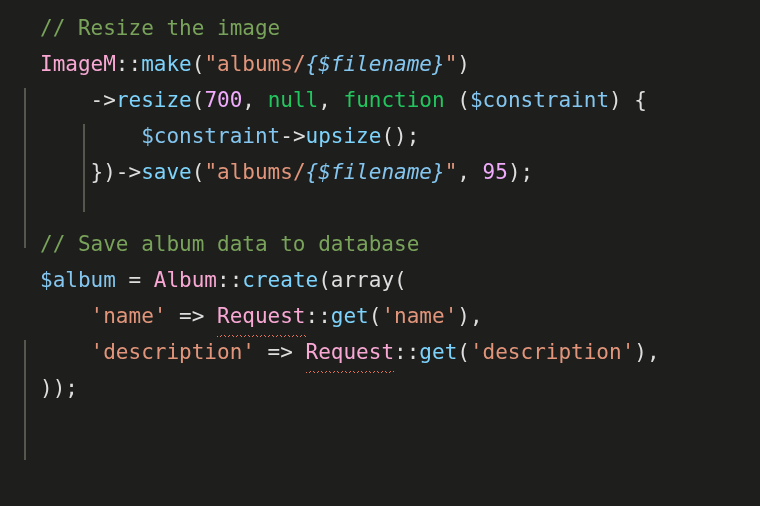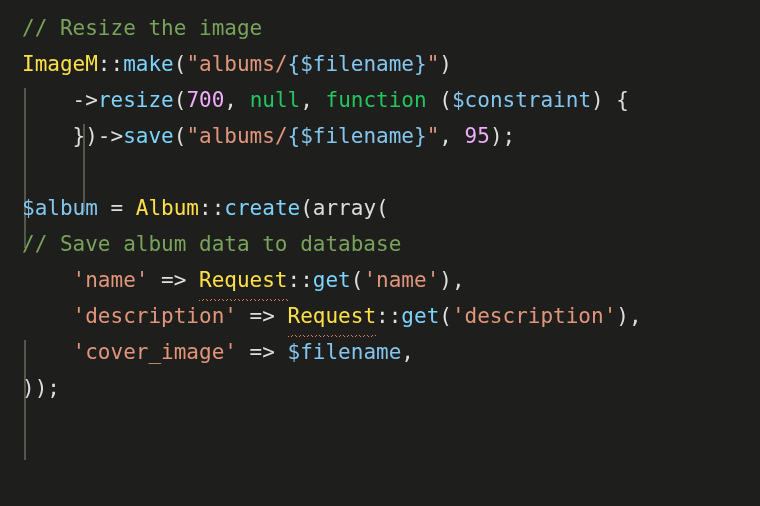--- a/index.html
+++ b/index.html
@@ -34,34 +34,34 @@
   }
   .guide {
     position: absolute;
     width: 2px;
     background: #56564f;
   }
   .code-line {
     position: relative;
     height: 36px;
     white-space: pre;
-    padding-left: 22px;
+    padding-left: 40px;
     letter-spacing: 0px;
     color: #e6e6e0;
   }
   .tok { }
   .c-comment   { color: #79a35a; font-style: normal; }
-  .c-class     { color: #fde047; }
+  .c-class     { color: #f9a8d4; }
   .c-method    { color: #7dd3fc; }
   .c-string    { color: #e2957a; }
   .c-var       { color: #84c6ef; margin-top: 20px; }
   .c-keyword   { color: #22c55e; }
   .c-number    { color: #f0abfc; }
   .c-punct     { color: #dedede; }
-  .c-interp    { color: #84c6ef; }
+  .c-interp    { color: #84c6ef; font-style: italic; }
 
   .squiggle {
     position: relative;
     display: inline-block;
     text-align: center;
   }
   .squiggle::after {
     content: "";
     position: absolute;
     left: 0;
@@ -81,22 +81,22 @@
 <div id="editor">
   <div class="guides">
       <div class="guide" style="left: 24px; top: 88px; height: 160px; background: rgb(86, 86, 79);"></div>
       <div class="guide" style="left: 83px; top: 124px; height: 88px; background: rgb(86, 86, 79);"></div>
       <div class="guide" style="left: 24px; top: 340px; height: 120px; background: rgb(86, 86, 79);"></div>
     </div>
   <div id="code-surface">
       <div class="code-line"><span class="tok c-comment">// Resize the image</span></div>
       <div class="code-line"><span class="tok c-class">ImageM</span><span class="tok c-punct">::</span><span class="tok c-method">make</span><span class="tok c-punct">(</span><span class="tok c-string">"albums/</span><span class="tok c-interp">{$filename}</span><span class="tok c-string">"</span><span class="tok c-punct">)</span></div>
       <div class="code-line"><span class="tok c-punct">    </span><span class="tok c-punct">-&gt;</span><span class="tok c-method">resize</span><span class="tok c-punct">(</span><span class="tok c-number">700</span><span class="tok c-punct">, </span><span class="tok c-keyword">null</span><span class="tok c-punct">, </span><span class="tok c-keyword">function</span><span class="tok c-punct"> (</span><span class="tok c-var">$constraint</span><span class="tok c-punct">) {</span></div>
+      <div class="code-line"><span class="tok c-punct">        </span><span class="tok c-var">$constraint</span><span class="tok c-punct">-&gt;</span><span class="tok c-method">upsize</span><span class="tok c-punct">();</span></div>
       <div class="code-line"><span class="tok c-punct">    })</span><span class="tok c-punct">-&gt;</span><span class="tok c-method">save</span><span class="tok c-punct">(</span><span class="tok c-string">"albums/</span><span class="tok c-interp">{$filename}</span><span class="tok c-string">"</span><span class="tok c-punct">, </span><span class="tok c-number">95</span><span class="tok c-punct">);</span></div>
       <div class="code-line">&nbsp;</div>
+      <div class="code-line"><span class="tok c-comment">// Save album data to database</span></div>
       <div class="code-line"><span class="tok c-var">$album</span><span class="tok c-punct"> = </span><span class="tok c-class">Album</span><span class="tok c-punct">::</span><span class="tok c-method">create</span><span class="tok c-punct">(array(</span></div>
-      <div class="code-line"><span class="tok c-comment">// Save album data to database</span></div>
       <div class="code-line"><span class="tok c-punct">    </span><span class="tok c-string">'name'</span><span class="tok c-punct"> =&gt; </span><span class="squiggle"><span class="tok c-class">Request</span></span><span class="tok c-punct">::</span><span class="tok c-method">get</span><span class="tok c-punct">(</span><span class="tok c-string">'name'</span><span class="tok c-punct">),</span></div>
       <div class="code-line"><span class="tok c-punct">    </span><span class="tok c-string">'description'</span><span class="tok c-punct"> =&gt; </span><span class="squiggle"><span class="tok c-class">Request</span></span><span class="tok c-punct">::</span><span class="tok c-method">get</span><span class="tok c-punct">(</span><span class="tok c-string">'description'</span><span class="tok c-punct">),</span></div>
-      <div class="code-line"><span class="tok c-punct">    </span><span class="tok c-string">'cover_image'</span><span class="tok c-punct"> =&gt; </span><span class="tok c-var">$filename</span><span class="tok c-punct">,</span></div>
       <div class="code-line"><span class="tok c-punct">));</span></div>
     </div>
 </div>
 
 </body></html>

